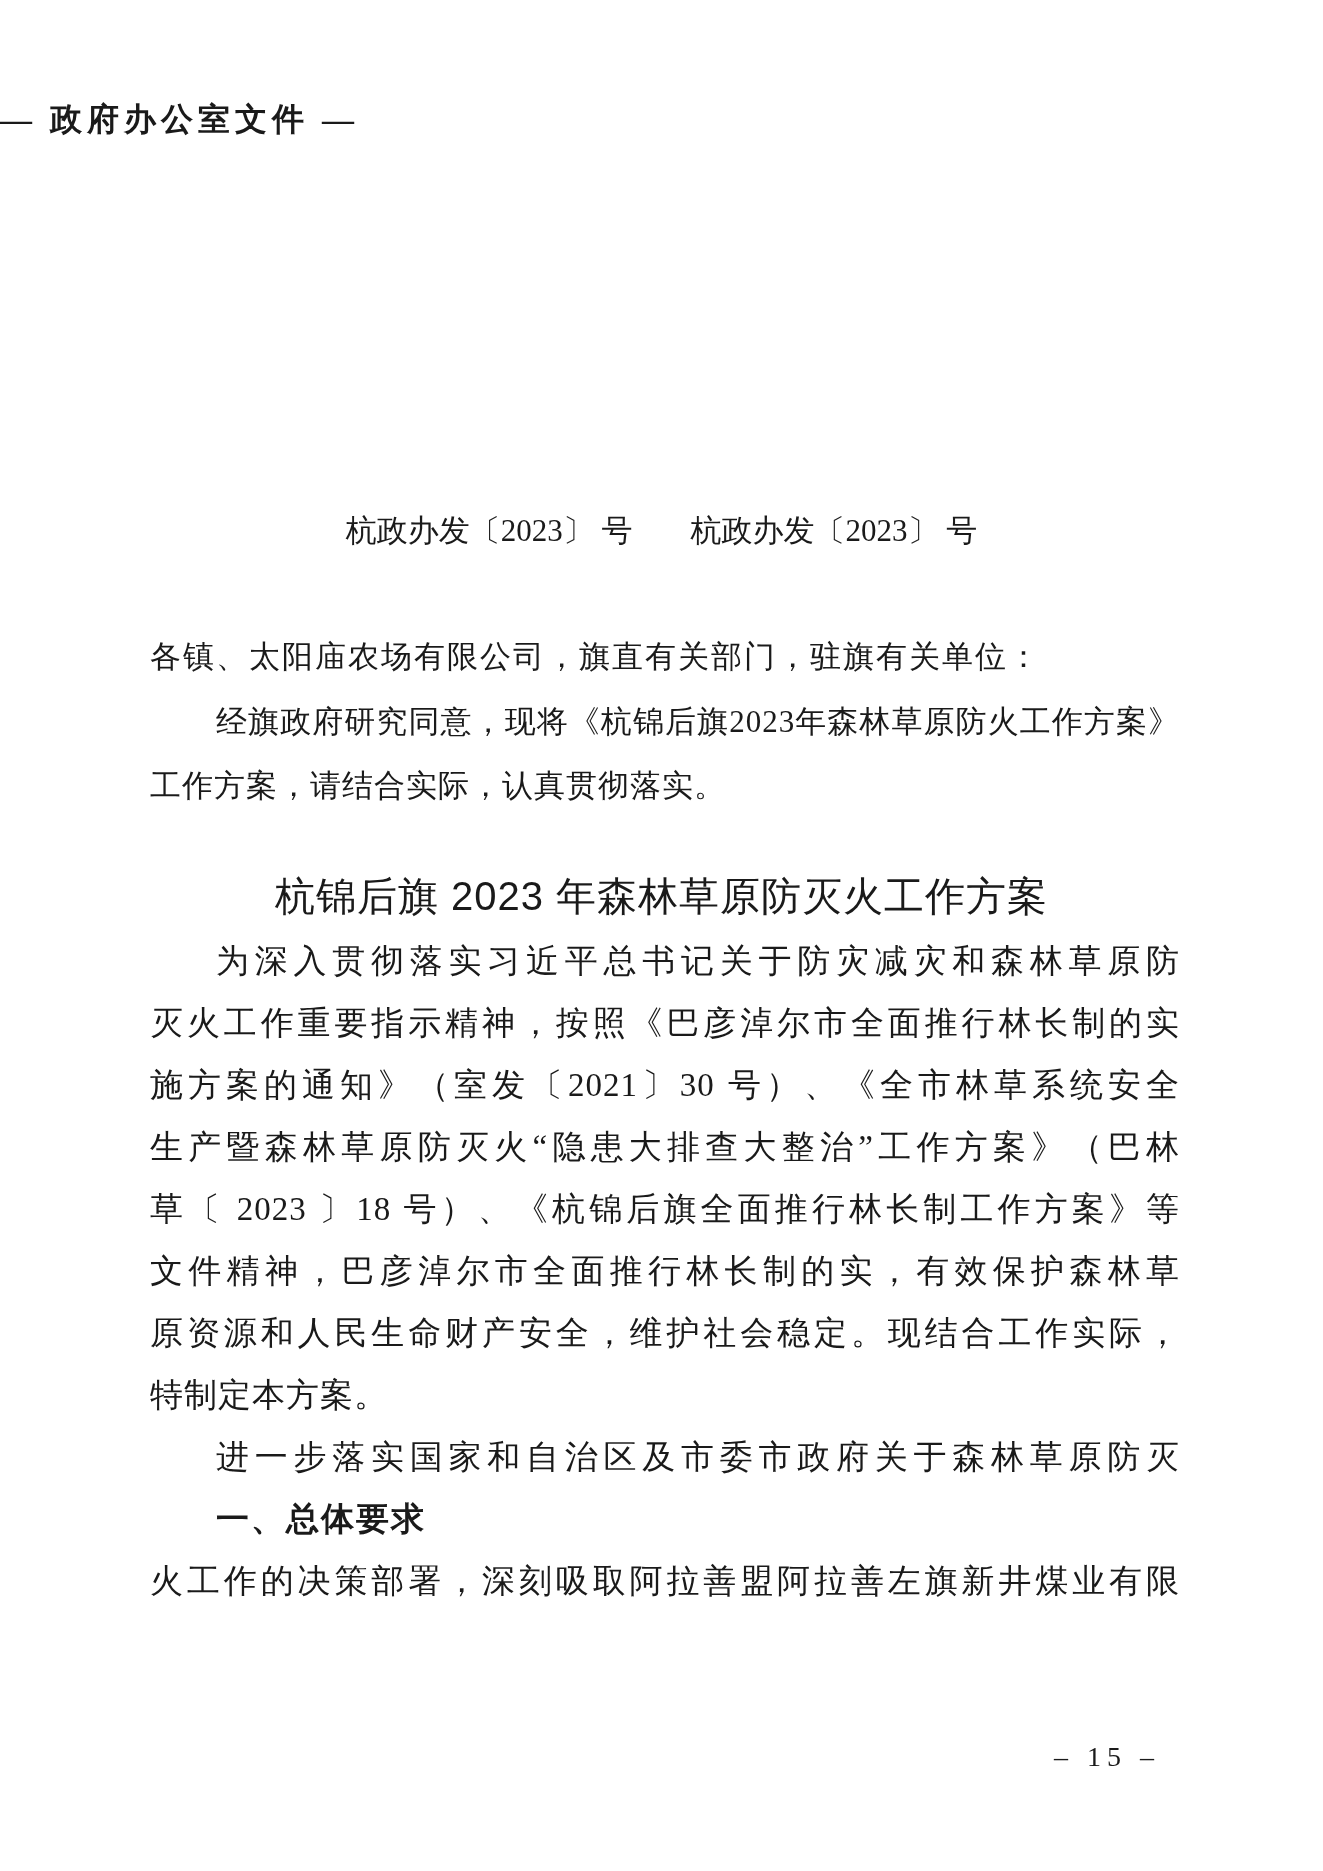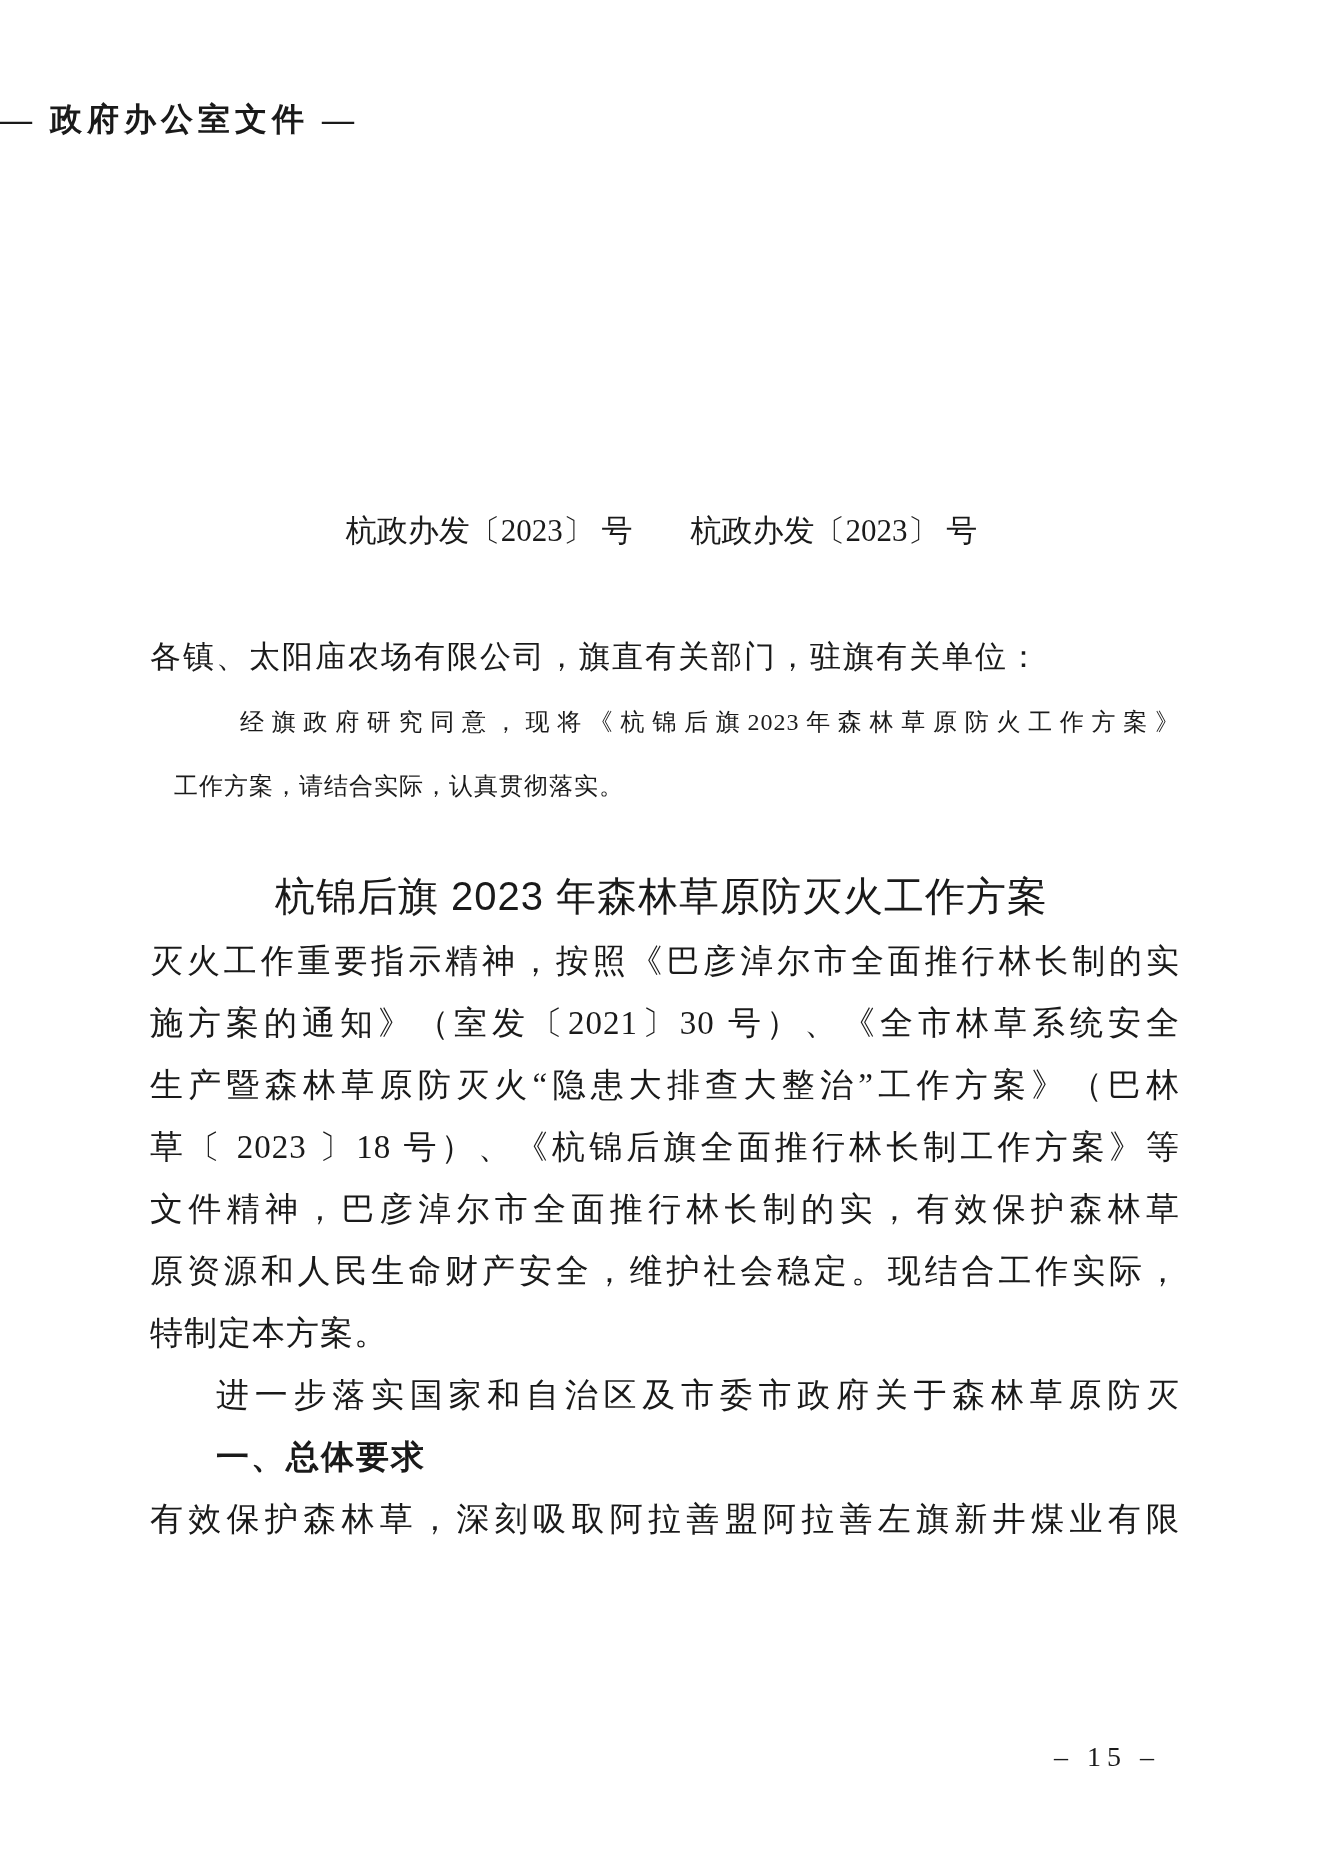--- a/index.html
+++ b/index.html
@@ -61,24 +61,23 @@
     right: 143px;
     font-size: 31px;
     letter-spacing: 2px;
   }
   
   .notice {
     position: absolute;
     top: 690px;
     left: 150px;
     right: 143px;
-    font-size: 24px;
+    font-size: 31px;
     line-height: 64px;
     letter-spacing: 1px;
-    margin-left: 24px;
   }
   
   .plan-title {
     position: absolute;
     top: 869px;
     left: 0;
     right: 0;
     text-align: center;
     font-size: 40px;
     font-weight: normal;
@@ -134,27 +133,28 @@
   <div class="salutation">各镇、太阳庙农场有限公司，旗直有关部门，驻旗有关单位：</div>
 
   <div class="notice">
     <div class="line indent jl">经旗政府研究同意，现将《杭锦后旗2023年森林草原防火工作方案》</div>
     <div class="line">工作方案，请结合实际，认真贯彻落实。</div>
   </div>
 
   <div class="plan-title">杭锦后旗 2023 年森林草原防灭火工作方案</div>
 
   <div class="body-text">
+    <div class="line indent jl">为深入贯彻落实习近平总书记关于防灾减灾和森林草原防</div>
     <div class="line jl">灭火工作重要指示精神，按照《巴彦淖尔市全面推行林长制的实</div>
     <div class="line jl">施方案的通知》（室发〔2021〕30 号）、《全市林草系统安全</div>
     <div class="line jl">生产暨森林草原防灭火“隐患大排查大整治”工作方案》（巴林</div>
     <div class="line jl">草〔 2023 〕18 号）、《杭锦后旗全面推行林长制工作方案》等</div>
     <div class="line jl">文件精神，巴彦淖尔市全面推行林长制的实，有效保护森林草</div>
     <div class="line jl">原资源和人民生命财产安全，维护社会稳定。现结合工作实际，</div>
     <div class="line">特制定本方案。</div>
     <div class="line indent jl">进一步落实国家和自治区及市委市政府关于森林草原防灭</div>
     <div class="line indent heading-line">一、总体要求</div>
-    <div class="line jl">有效保护森林草，深刻吸取阿拉善盟阿拉善左旗新井煤业有限</div>
+    <div class="line jl">火工作的决策部署，深刻吸取阿拉善盟阿拉善左旗新井煤业有限</div>
   </div>
 
   <div class="page-number">– 15 –</div>
 
 </div>
 
 </body></html>

